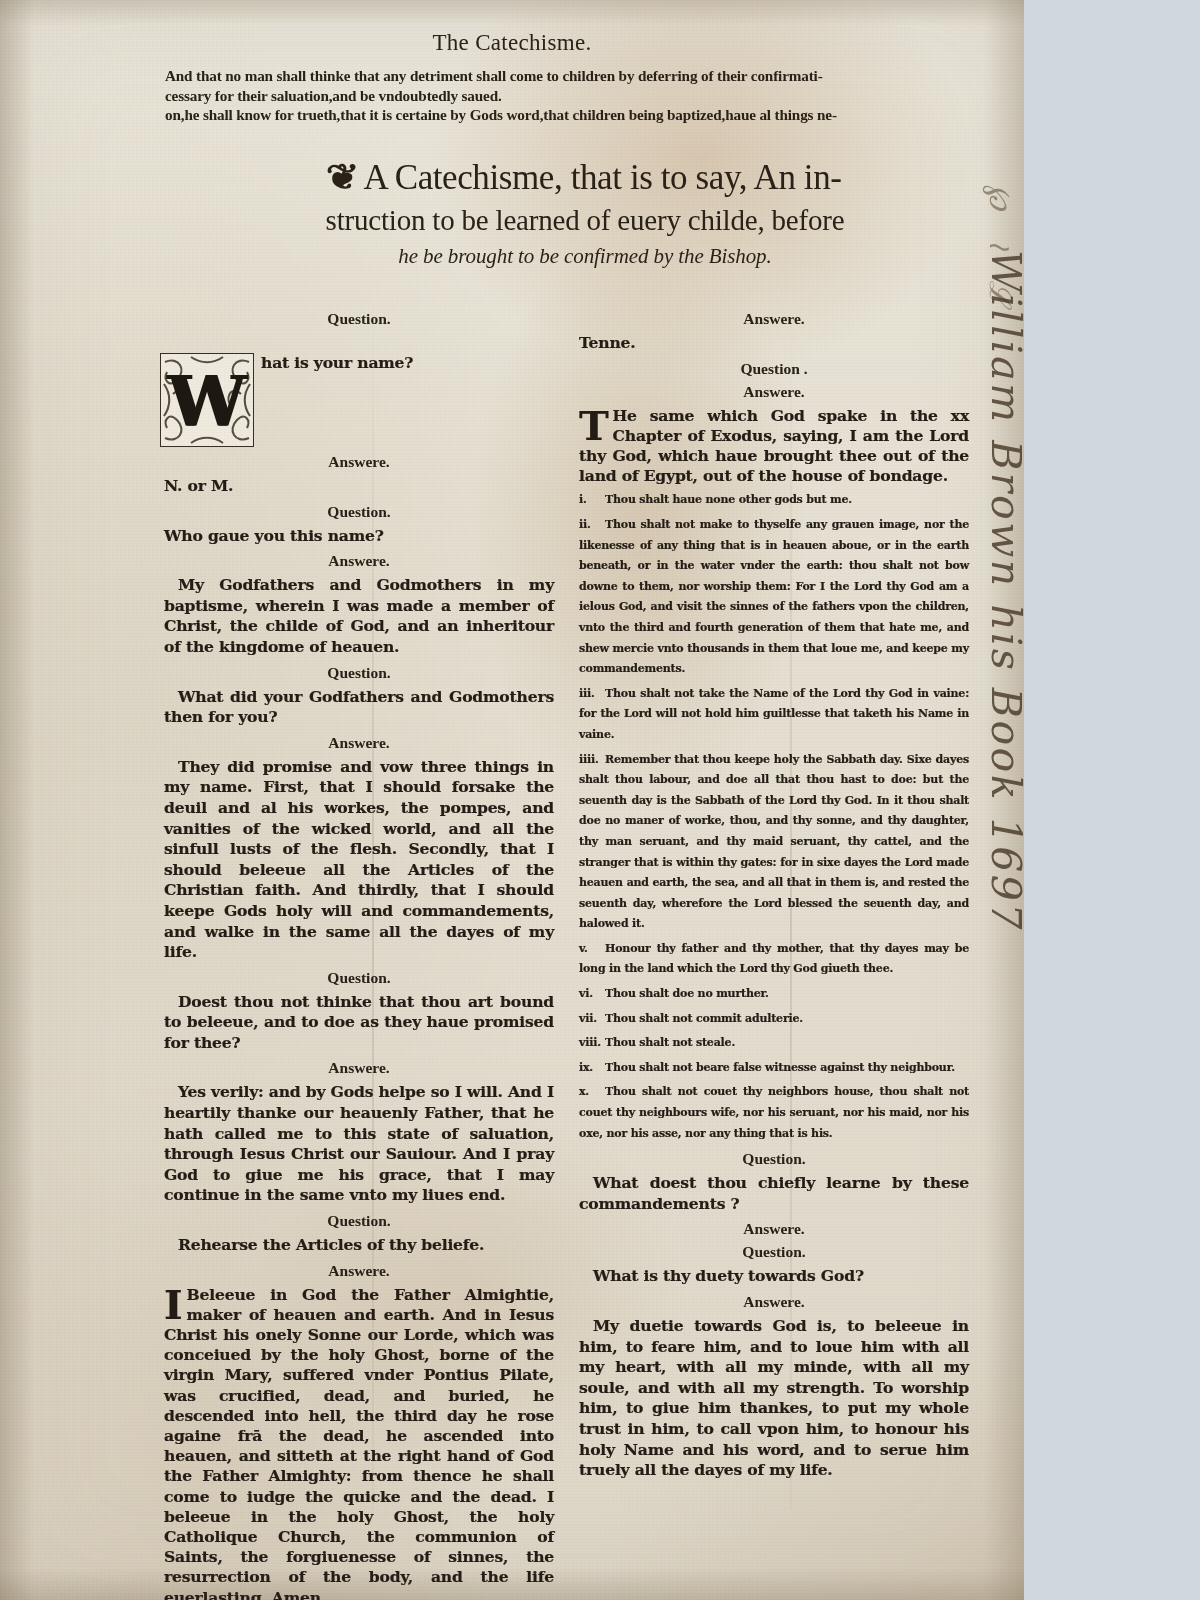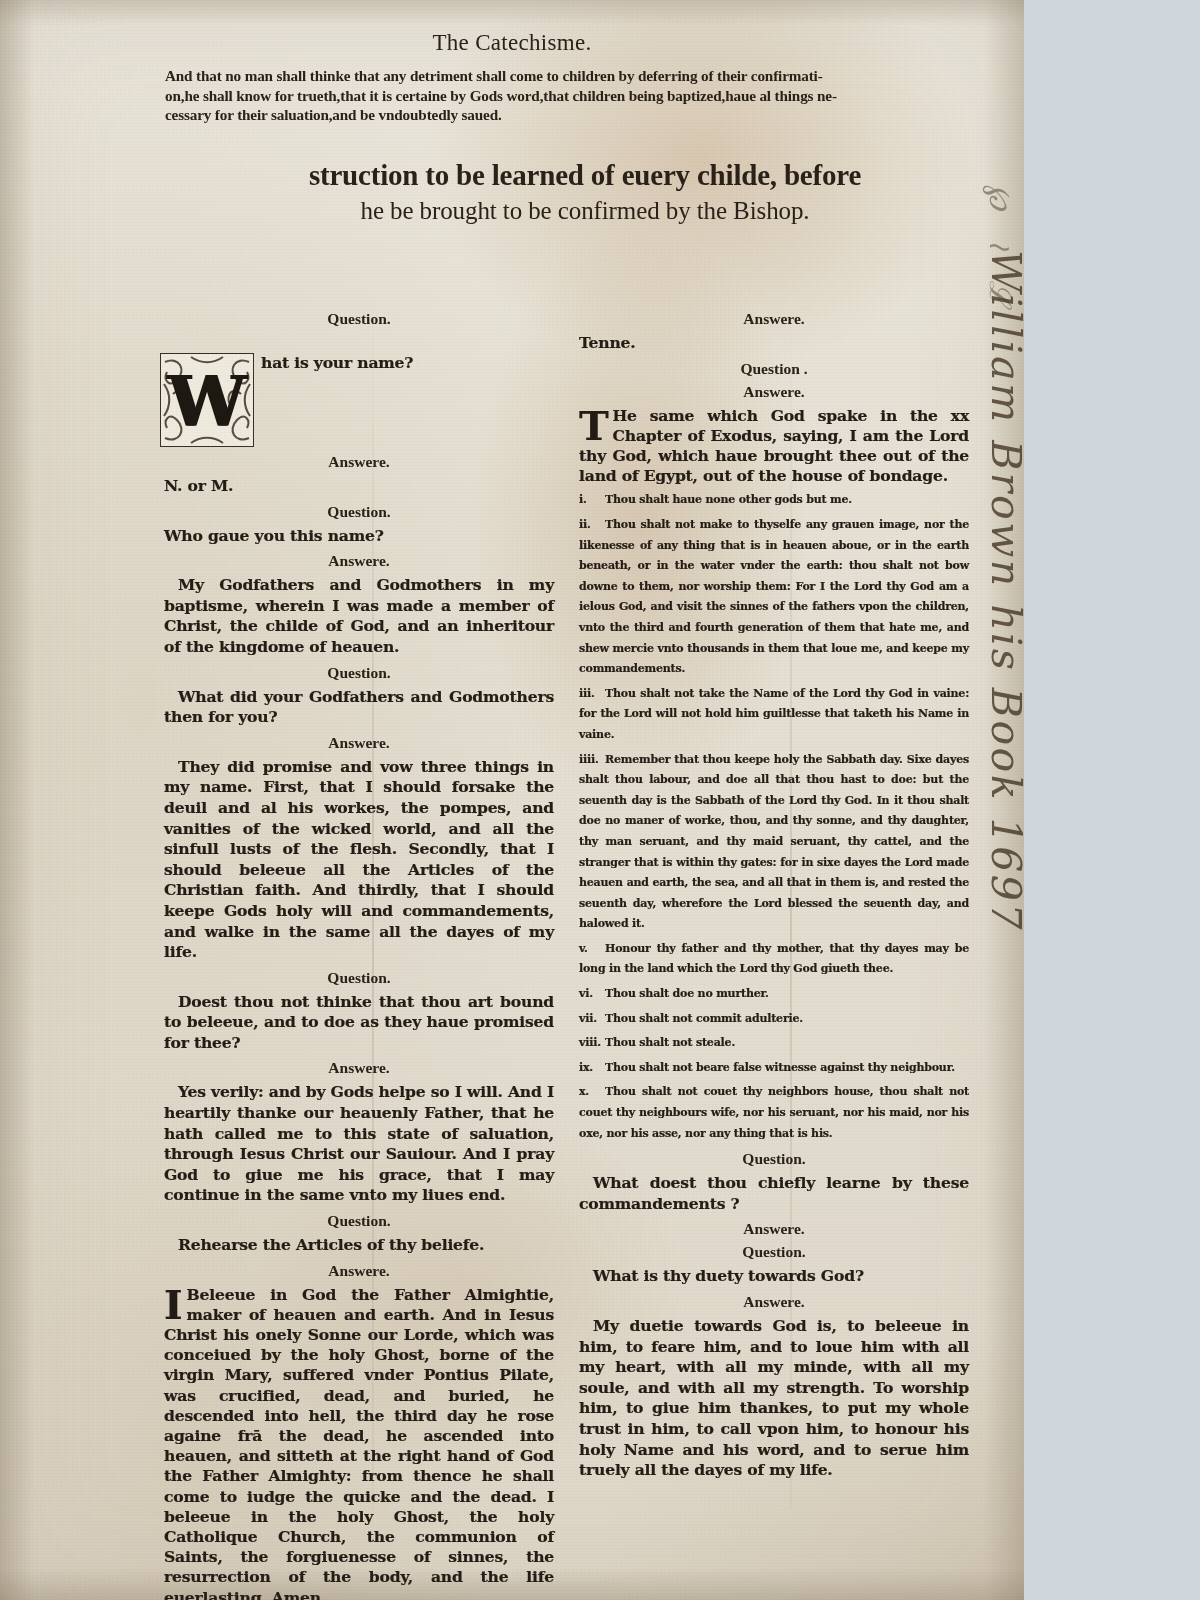--- a/index.html
+++ b/index.html
@@ -74,22 +74,22 @@
   #runhead{position:absolute;left:0;right:0;top:30px;text-align:center;
            font-size:23px;letter-spacing:.3px;}
   #preamble{position:absolute;left:165px;width:845px;top:66px;
             font-size:15.2px;line-height:19.5px;text-align:justify;
             font-weight:600;letter-spacing:-.15px;}
   #preamble div{white-space:nowrap;}
 
   
   #titleblock{position:absolute;left:150px;width:870px;top:155px;text-align:center;}
   #title1{font-size:35px;line-height:44px;letter-spacing:-.4px;}
-  #title2{font-size:29px;line-height:41px;letter-spacing:-.2px;font-weight:bold;}
-  #title3{font-size:25px;line-height:30px;letter-spacing:-.1px;}
+  #title2{font-size:29px;line-height:41px;letter-spacing:-.2px;}
+  #title3{font-size:21px;line-height:30px;letter-spacing:-.1px;font-style:italic;}
   #pilcrow{display:inline-block;transform:scaleX(1.15);margin-right:6px;
            font-family:"DejaVu Serif",serif;font-weight:700;}
 
   
   .col{position:absolute;top:306px;width:398px;}
   #colL{left:160px;}
   #colR{left:575px;}
 
   .ctr{text-align:center;font-weight:bold;}
   .q{font-size:15.5px;line-height:21px;margin-top:2px;}      
@@ -145,25 +145,28 @@
 
   <div class="fold" style="left:372px;"></div>
   <div class="fold" style="left:790px;"></div>
 
   <div id="content">
 
     <div id="runhead" class="rom">The Catechisme.</div>
 
     <div id="preamble" class="rom">
       <div>And that no man shall thinke that any detriment shall come to children by deferring of  their  confirmati-</div>
+      <div style="text-align:left;">cessary for their saluation,and be vndoubtedly saued.</div>
       <div>on,he shall know for trueth,that it is certaine by Gods word,that children being baptized,haue al things ne-</div>
-      <div style="text-align:left;">cessary for their saluation,and be vndoubtedly saued.</div>
     </div>
 
     <div id="titleblock">
+      <div id="title1" class="rom">
+        <span id="pilcrow">❦</span><span>A Catechisme, that is to say, An in-</span>
+      </div>
       <div id="title2" class="rom">struction to be learned of euery childe, before</div>
       <div id="title3" class="rom">he be brought to be confirmed by the Bishop.</div>
     </div>
 
     <div class="col" id="colL">
         <div class="rom q ctr">Question.</div>
         <div style="min-height: 96px;">
           <span class="factotum">
             <svg class="orn" viewBox="0 0 92 92" preserveAspectRatio="none">
               <rect x="0" y="0" width="92" height="92" fill="#efeade"></rect>

